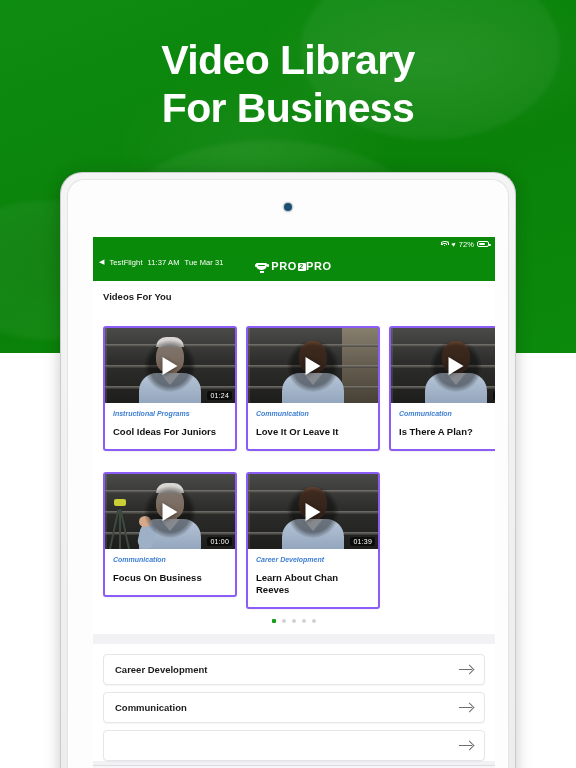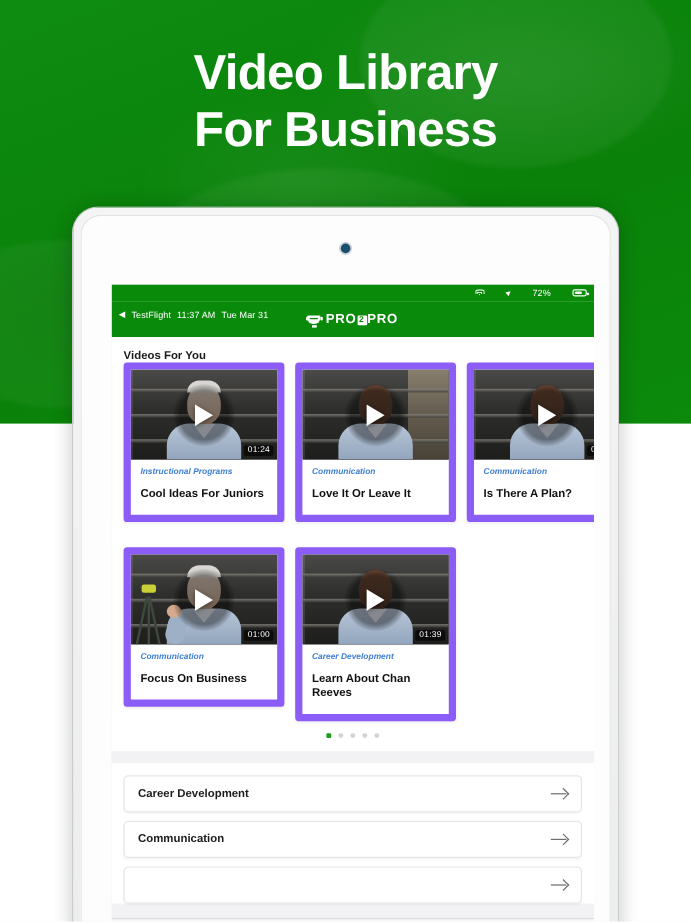--- a/index.html
+++ b/index.html
@@ -70,21 +70,21 @@
   }
 
   
   .statusbar {
     height:14px; background:#098a09; color:#ffffff;
     display:flex; align-items:center; padding:0 6px;
     font-size:7.5px; letter-spacing:.1px;
   }
   .sb-left { display:flex; align-items:center; gap:5px;margin-top:36px; }
   .sb-back { font-size:7px; }
-  .sb-right { margin-left:auto; display:flex; align-items:center; gap:18px;text-align:right; }
+  .sb-right { margin-left:auto; display:flex; align-items:center; gap:3px;text-align:right; }
   .ico-wifi { display:inline-block; width:8px; height:7px; position:relative; }
   .ico-wifi i {
     position:absolute; left:50%; border:1.1px solid #fff;
     border-bottom:none; border-radius:50% 50% 0 0;
   }
   .ico-wifi i:nth-child(1){ width:8px; height:4px; margin-left:-4px; top:0; }
   .ico-wifi i:nth-child(2){ width:4.5px; height:2.5px; margin-left:-2.25px; top:2px; }
   .ico-wifi i:nth-child(3){ width:1.6px; height:1.6px; margin-left:-.8px; top:4.4px;
     background:#fff; border:none; border-radius:50%; }
   .ico-loc {
@@ -136,31 +136,31 @@
   }
 
   
   .content { position:absolute; left:0; top:44px; right:0; bottom:22px; background:#f2f2f4; }
 
   .panel {
     background:#ffffff; margin:0; padding:10px 0 0 0;
   }
   .section-head {
     display:flex; align-items:center; justify-content:space-between;
-    padding:0 10px 0 10px;
+    padding:0 10px 24px 10px;
   }
   .section-title { font-size:9.5px; font-weight:bold; color:#1b1b1b; }
   .all-videos { font-size:8.5px; font-weight:bold; color:#17a017; }
 
   .cards-row {
     display:flex; gap:9px; padding:0 10px; align-items:flex-start;
   }
   .vcard {
     width:134px; flex:0 0 134px;
-    background:#fff; border:6px solid #8b5cf6; border-radius:3px;
+    background:#fff; border:2px solid #8b5cf6; border-radius:3px;
     box-shadow:0 1px 2px rgba(0,0,0,.06);
     overflow:hidden;
   }
   .vthumb { position:relative; width:100%; height:75px; overflow:hidden; background:#2b2b2b; }
   .t-bg{ position:absolute; inset:0; }
   .t-bg .rack {
     position:absolute; inset:0;
     background:
       linear-gradient(90deg, rgba(255,255,255,.10) 0 2px, rgba(0,0,0,0) 2px 9px),
       linear-gradient(180deg,#4a4a48 0%,#2e2e2d 45%,#1d1d1c 100%);

